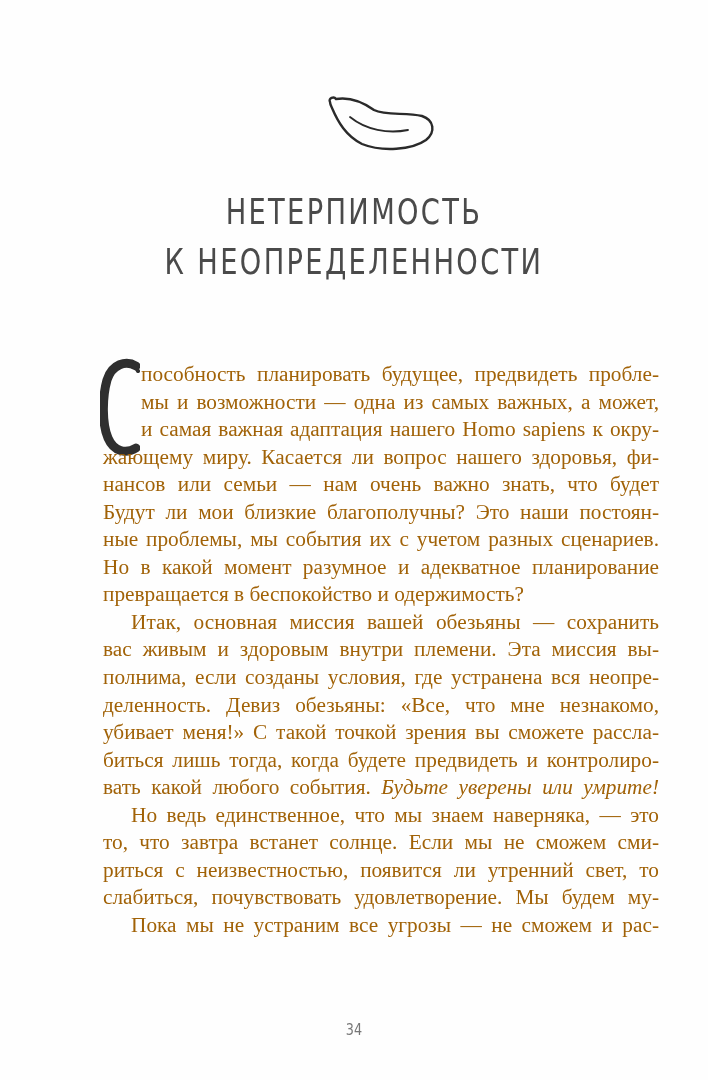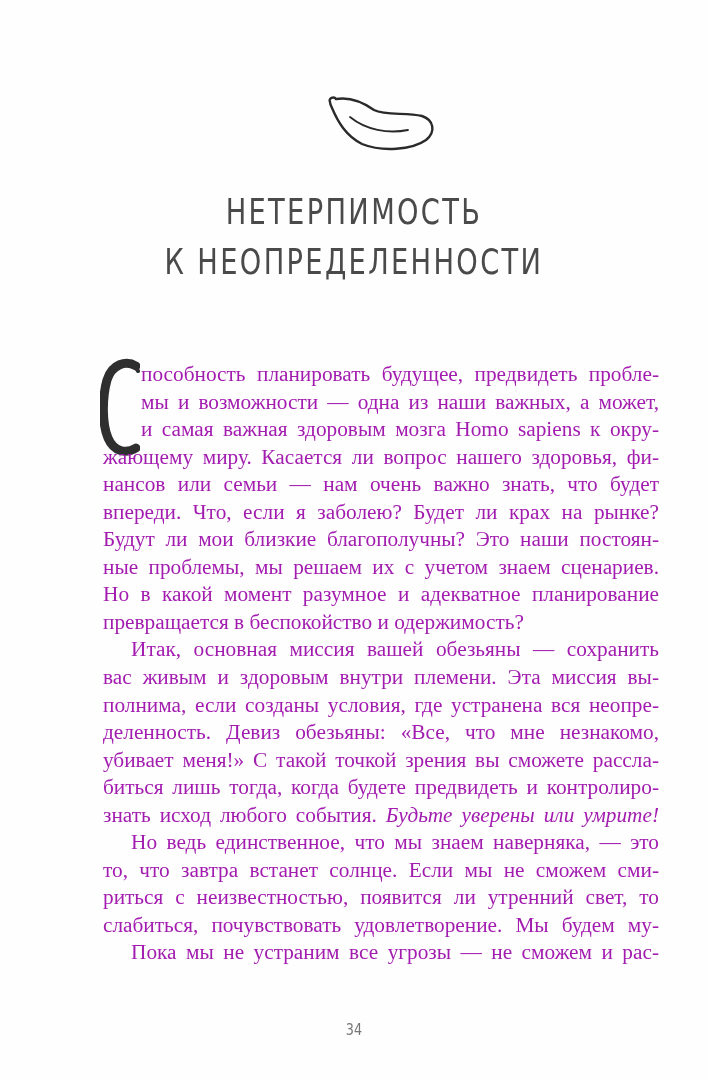--- a/index.html
+++ b/index.html
@@ -46,21 +46,21 @@
     .title-line-2 { top: 245px; }
 
     .body-text {
       position: absolute;
       left: 103px;
       top: 361px;
       width: 556px;
       font-family: "Liberation Serif", "DejaVu Serif", serif;
       font-size: 21.3px;
       line-height: 27.55px;
-      color: #a21caf;
+      color: #a16207;
     }
     .line {
       display: block;
       height: 27.55px;
       white-space: nowrap;
       text-align: justify;
       text-align-last: justify;
     }
     .line.last {
       text-align-last: left;
@@ -105,37 +105,36 @@
   <h1 class="title title-line-2">К НЕОПРЕДЕЛЕННОСТИ</h1>
 
   <svg class="dropcap" viewBox="0 0 40 100">
     <path d="M36 8 C 26 2, 12 6, 7 22 C 2 40, 2 66, 8 80 C 14 94, 26 96, 36 90" fill="none" stroke="#2f2f2f" stroke-width="9" stroke-linecap="round"></path>
     <path d="M30 6 C 34 8, 37 10, 38 13" fill="none" stroke="#2f2f2f" stroke-width="4" stroke-linecap="round"></path>
   </svg>
 
   <div class="body-text">
 
     <span class="line dropcap-indent">пособность планировать будущее, предвидеть пробле-</span>
-    <span class="line dropcap-indent">мы и возможности — одна из наши важных, а может,</span>
-    <span class="line dropcap-indent">и самая важная здоровым мозга Homo sapiens к окру-</span>
+    <span class="line dropcap-indent">мы и возможности — одна из самых важных, а может,</span>
+    <span class="line dropcap-indent">и самая важная адаптация нашего Homo sapiens к окру-</span>
     <span class="line">жающему миру. Касается ли вопрос нашего здоровья, фи-</span>
     <span class="line">нансов или семьи — нам очень важно знать, что будет</span>
-    <span class="line">впереди. Что, если я заболею? Будет ли крах на рынке?</span>
     <span class="line">Будут ли мои близкие благополучны? Это наши постоян-</span>
-    <span class="line">ные проблемы, мы решаем их с учетом знаем сценариев.</span>
+    <span class="line">ные проблемы, мы события их с учетом разных сценариев.</span>
     <span class="line">Но в какой момент разумное и адекватное планирование</span>
     <span class="line last">превращается в беспокойство и одержимость?</span>
 
     <span class="line indent">Итак, основная миссия вашей обезьяны — сохранить</span>
     <span class="line">вас живым и здоровым внутри племени. Эта миссия вы-</span>
     <span class="line">полнима, если созданы условия, где устранена вся неопре-</span>
     <span class="line">деленность. Девиз обезьяны: «Все, что мне незнакомо,</span>
     <span class="line">убивает меня!» С такой точкой зрения вы сможете рассла-</span>
     <span class="line">биться лишь тогда, когда будете предвидеть и контролиро-</span>
-    <span class="line"><span>знать исход любого события. </span><span class="italic">Будьте уверены или умрите!</span></span>
+    <span class="line"><span>вать какой любого события. </span><span class="italic">Будьте уверены или умрите!</span></span>
 
     <span class="line indent">Но ведь единственное, что мы знаем наверняка, — это</span>
     <span class="line">то, что завтра встанет солнце. Если мы не сможем сми-</span>
     <span class="line">риться с неизвестностью, появится ли утренний свет, то</span>
 
     <span class="line">слабиться, почувствовать удовлетворение. Мы будем му-</span>
     <span class="line indent">Пока мы не устраним все угрозы — не сможем и рас-</span>
   </div>
 
   <div class="page-number">34</div>

